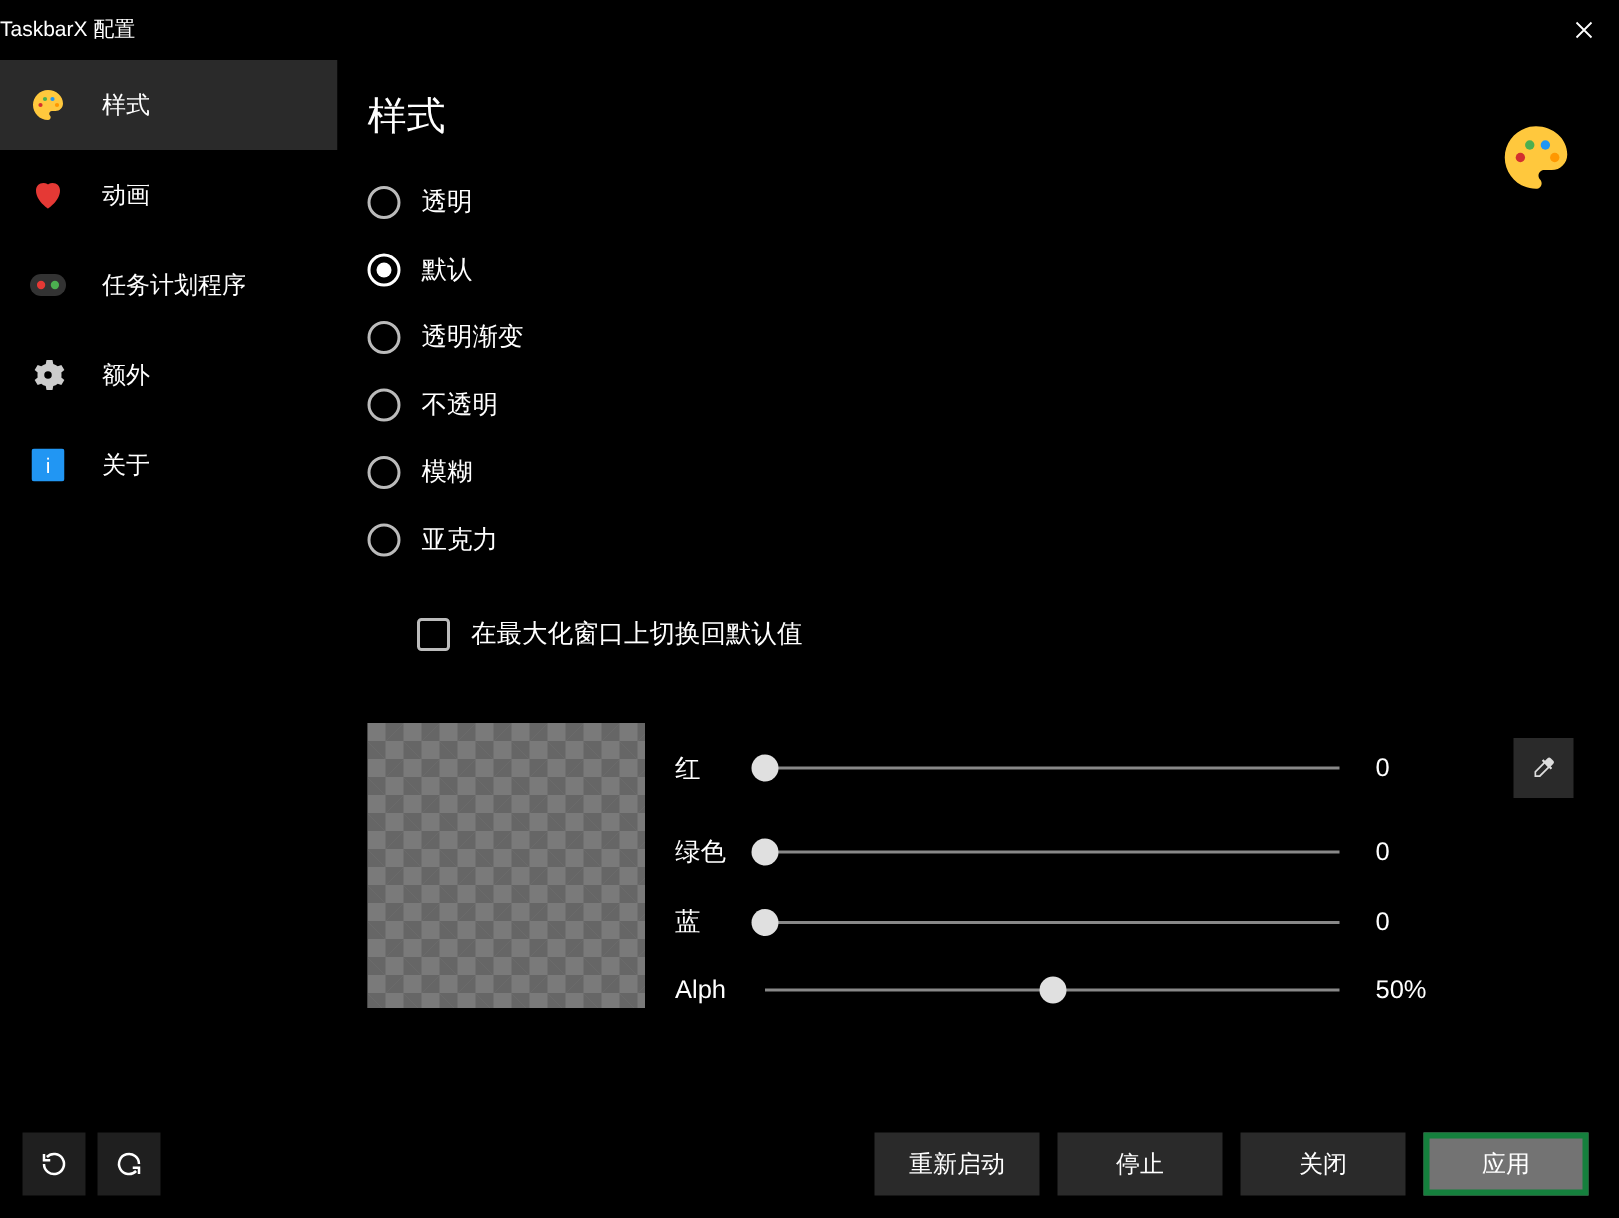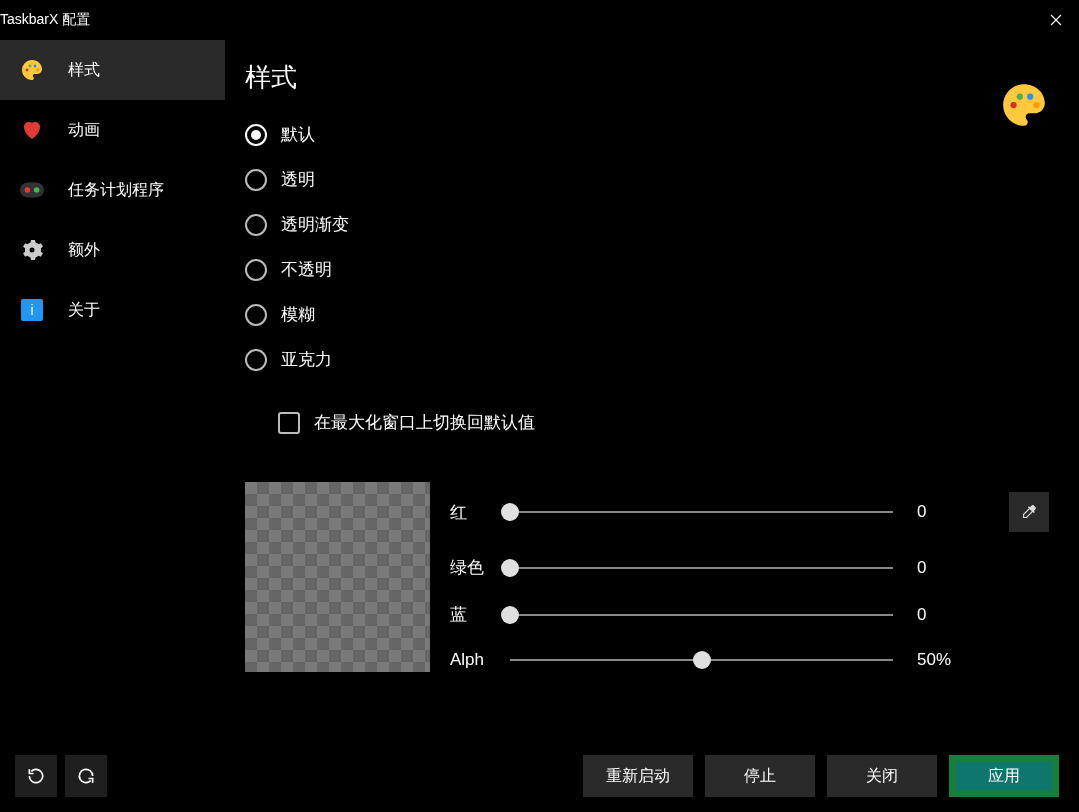--- a/index.html
+++ b/index.html
@@ -52,21 +52,21 @@
 .slider-row { display: flex; align-items: center; gap: 12px; }
 .slider-label { width: 48px; font-size: 17px; }
 .slider-track { flex: 1; height: 2px; background: #888; position: relative; cursor: pointer; }
 .slider-thumb { width: 18px; height: 18px; background: #e0e0e0; border-radius: 50%; position: absolute; top: 50%; transform: translate(-50%, -50%); }
 .slider-value { width: 50px; text-align: left; font-size: 17px; margin-left: 12px; }
 
 .eyedropper { width: 40px; height: 40px; background: #2a2a2a; display: flex; align-items: center; justify-content: center; cursor: pointer; margin-left: 30px; }
 
 .footer { position: absolute; bottom: 15px; right: 20px; display: flex; gap: 12px; }
 .footer-btn { min-width: 110px; height: 42px; background: #2a2a2a; display: flex; align-items: center; justify-content: center; cursor: pointer; font-size: 16px; padding: 0 20px; }
-.footer-btn.primary { background: #0f766e; border: 7px solid #15803d; }
+.footer-btn.primary { background: #737373; border: 4px solid #15803d; }
 </style>
 </head>
 <body>
 
 <div class="titlebar">
   <span class="titlebar-title">TaskbarX 配置</span>
   <div class="titlebar-close">
     <svg viewBox="0 0 12 12">
         <path d="M1 1 L11 11 M11 1 L1 11" stroke="#fff" stroke-width="1.2" fill="none"></path>
       </svg>
@@ -145,29 +145,29 @@
       <svg width="50" height="50" viewBox="0 0 24 24">
           <path fill="#ffc83d" d="M12 2C6.5 2 2 6.5 2 12s4.5 10 10 10c1 0 1.8-.8 1.8-1.8 0-.5-.2-.9-.5-1.2-.3-.3-.5-.7-.5-1.2 0-1 .8-1.8 1.8-1.8H17c2.8 0 5-2.2 5-5C22 6 17.5 2 12 2z"></path>
           <circle cx="7" cy="12" r="1.5" fill="#d32f2f"></circle>
           <circle cx="10" cy="8" r="1.5" fill="#4caf50"></circle>
           <circle cx="15" cy="8" r="1.5" fill="#2196f3"></circle>
           <circle cx="18" cy="12" r="1.5" fill="#ff9800"></circle>
         </svg>
     </div>
 
     <div class="radio-group">
+      <div class="radio-item">
+        <span class="radio-circle"></span>
+        <span class="radio-label">透明</span>
+      </div>
       <div class="radio-item selected">
         <span class="radio-circle">
             <span class="radio-dot"></span>
           </span>
         <span class="radio-label">默认</span>
-      </div>
-      <div class="radio-item">
-        <span class="radio-circle"></span>
-        <span class="radio-label">透明</span>
       </div>
       <div class="radio-item">
         <span class="radio-circle"></span>
         <span class="radio-label">透明渐变</span>
       </div>
       <div class="radio-item">
         <span class="radio-circle"></span>
         <span class="radio-label">不透明</span>
       </div>
       <div class="radio-item">

